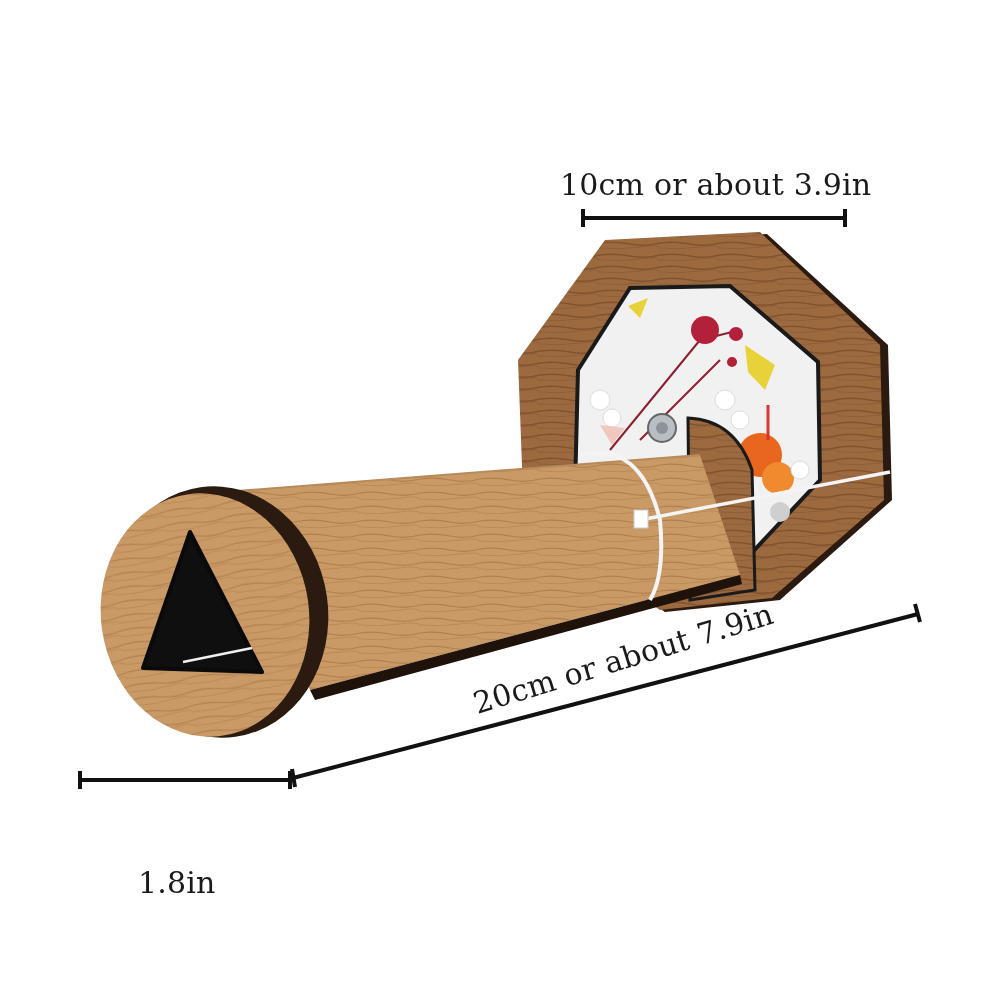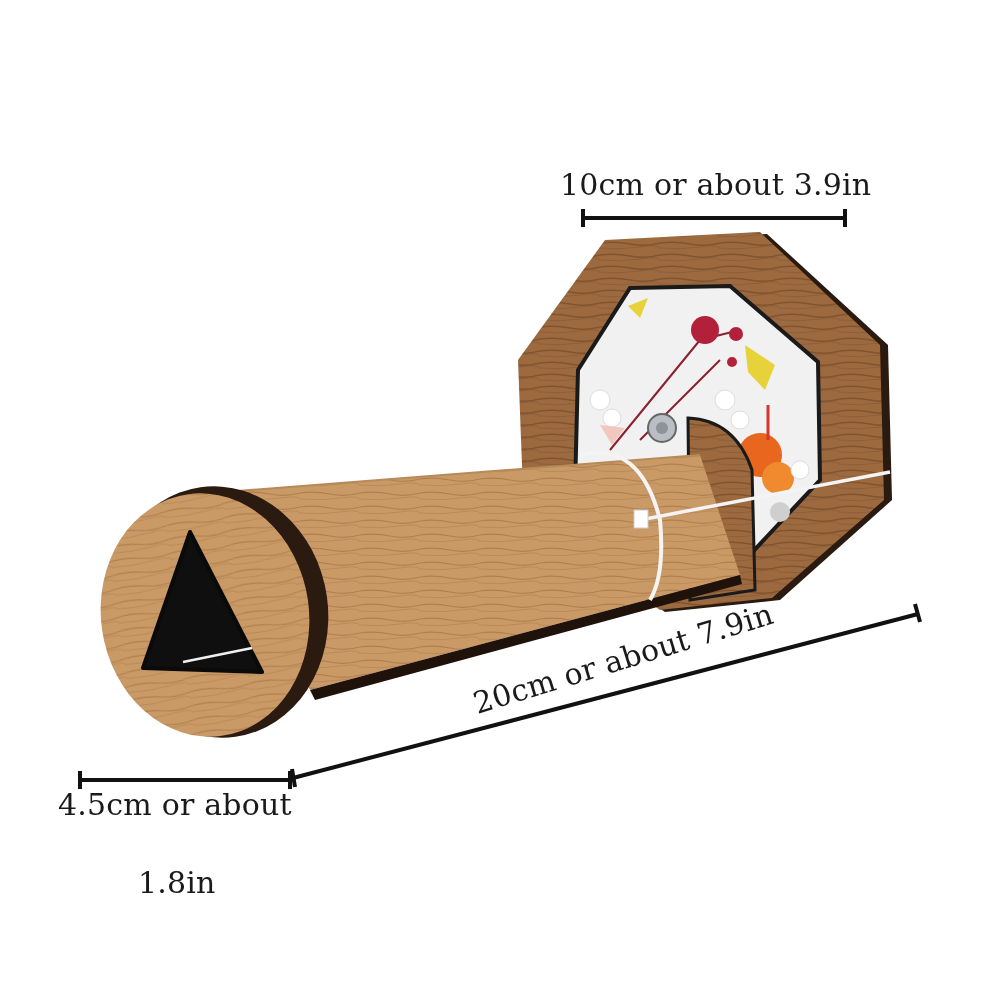--- a/index.html
+++ b/index.html
@@ -98,15 +98,14 @@
 
     <g>
       <line x1="80" y1="780" x2="292" y2="780" stroke="#111" stroke-width="4"></line>
       <line x1="80" y1="771" x2="80" y2="789" stroke="#111" stroke-width="4"></line>
       <line x1="290" y1="771" x2="290" y2="789" stroke="#111" stroke-width="4"></line>
     </g>
   </svg>
 
   <div class="label" id="lbl-top">10cm or about 3.9in</div>
   <div class="label" id="lbl-len">20cm or about 7.9in</div>
-  <div class="label" id="lbl-dia1">4.5cm or about</div>
   <div class="label" id="lbl-dia2">1.8in</div>
 </div>
 
 </body></html>

